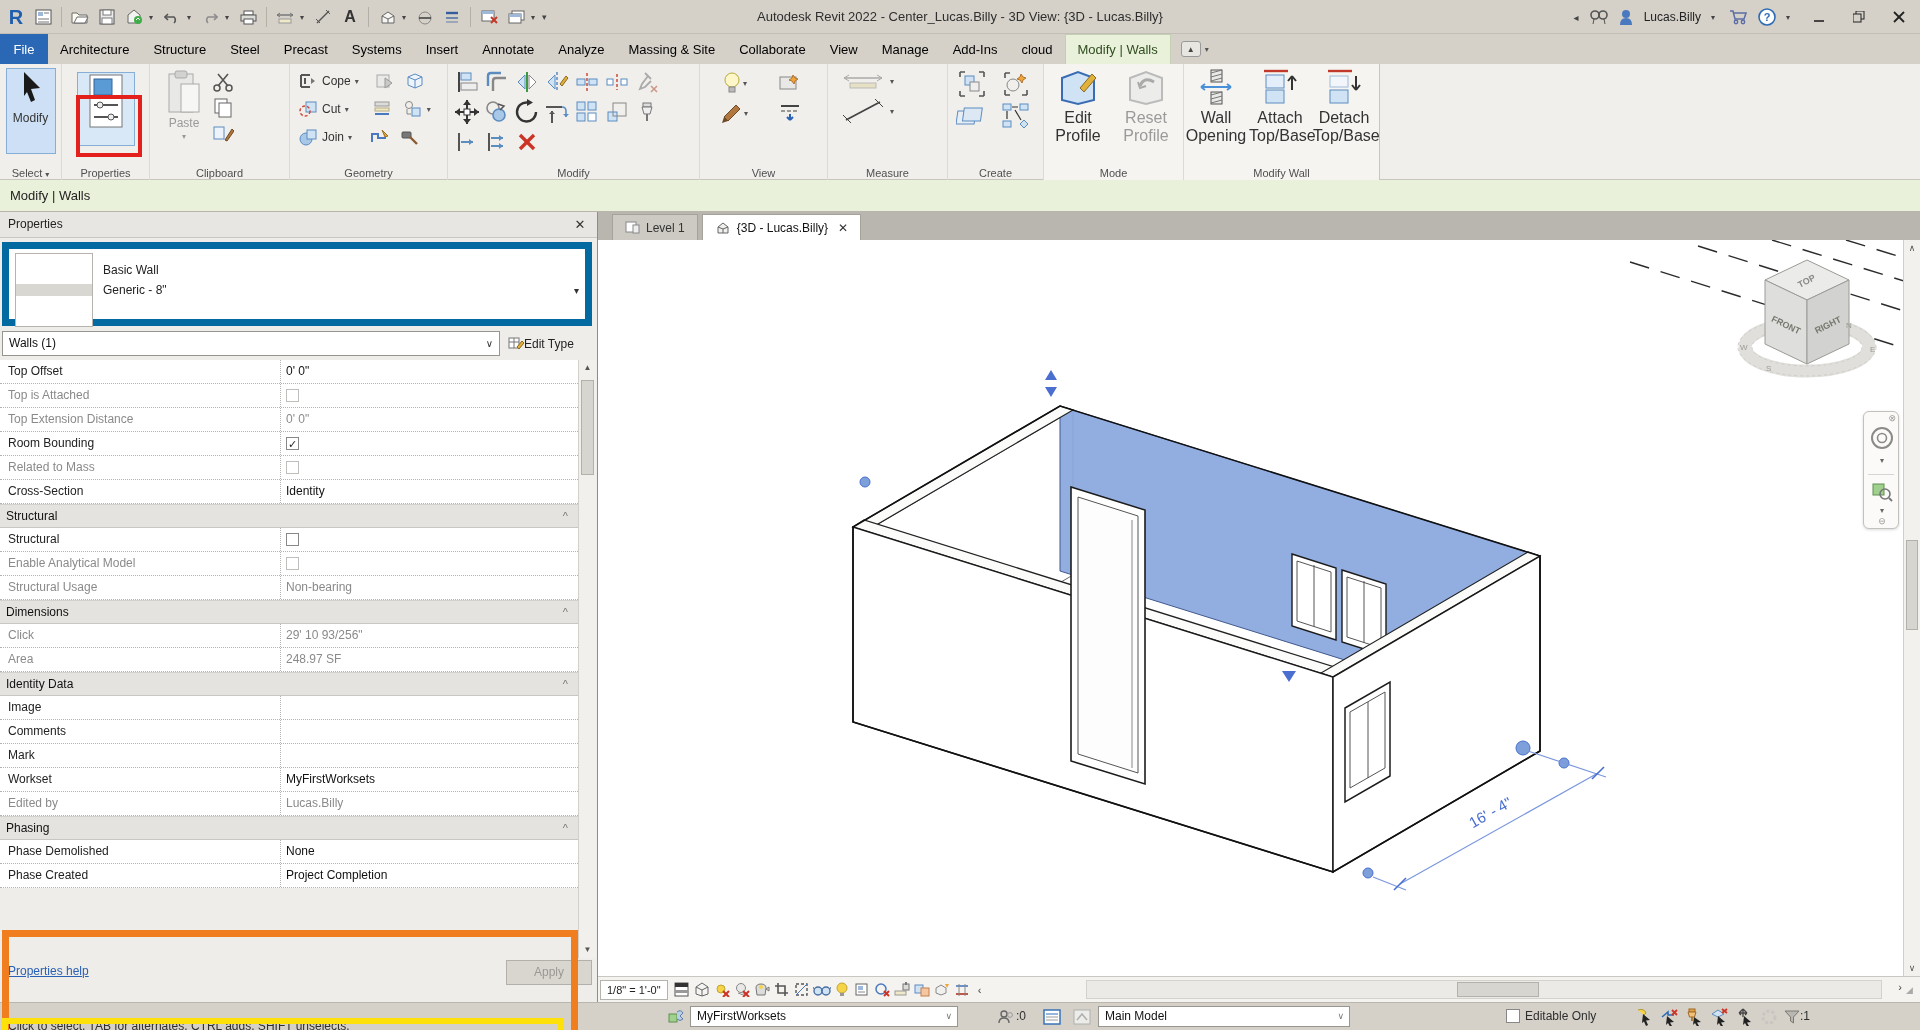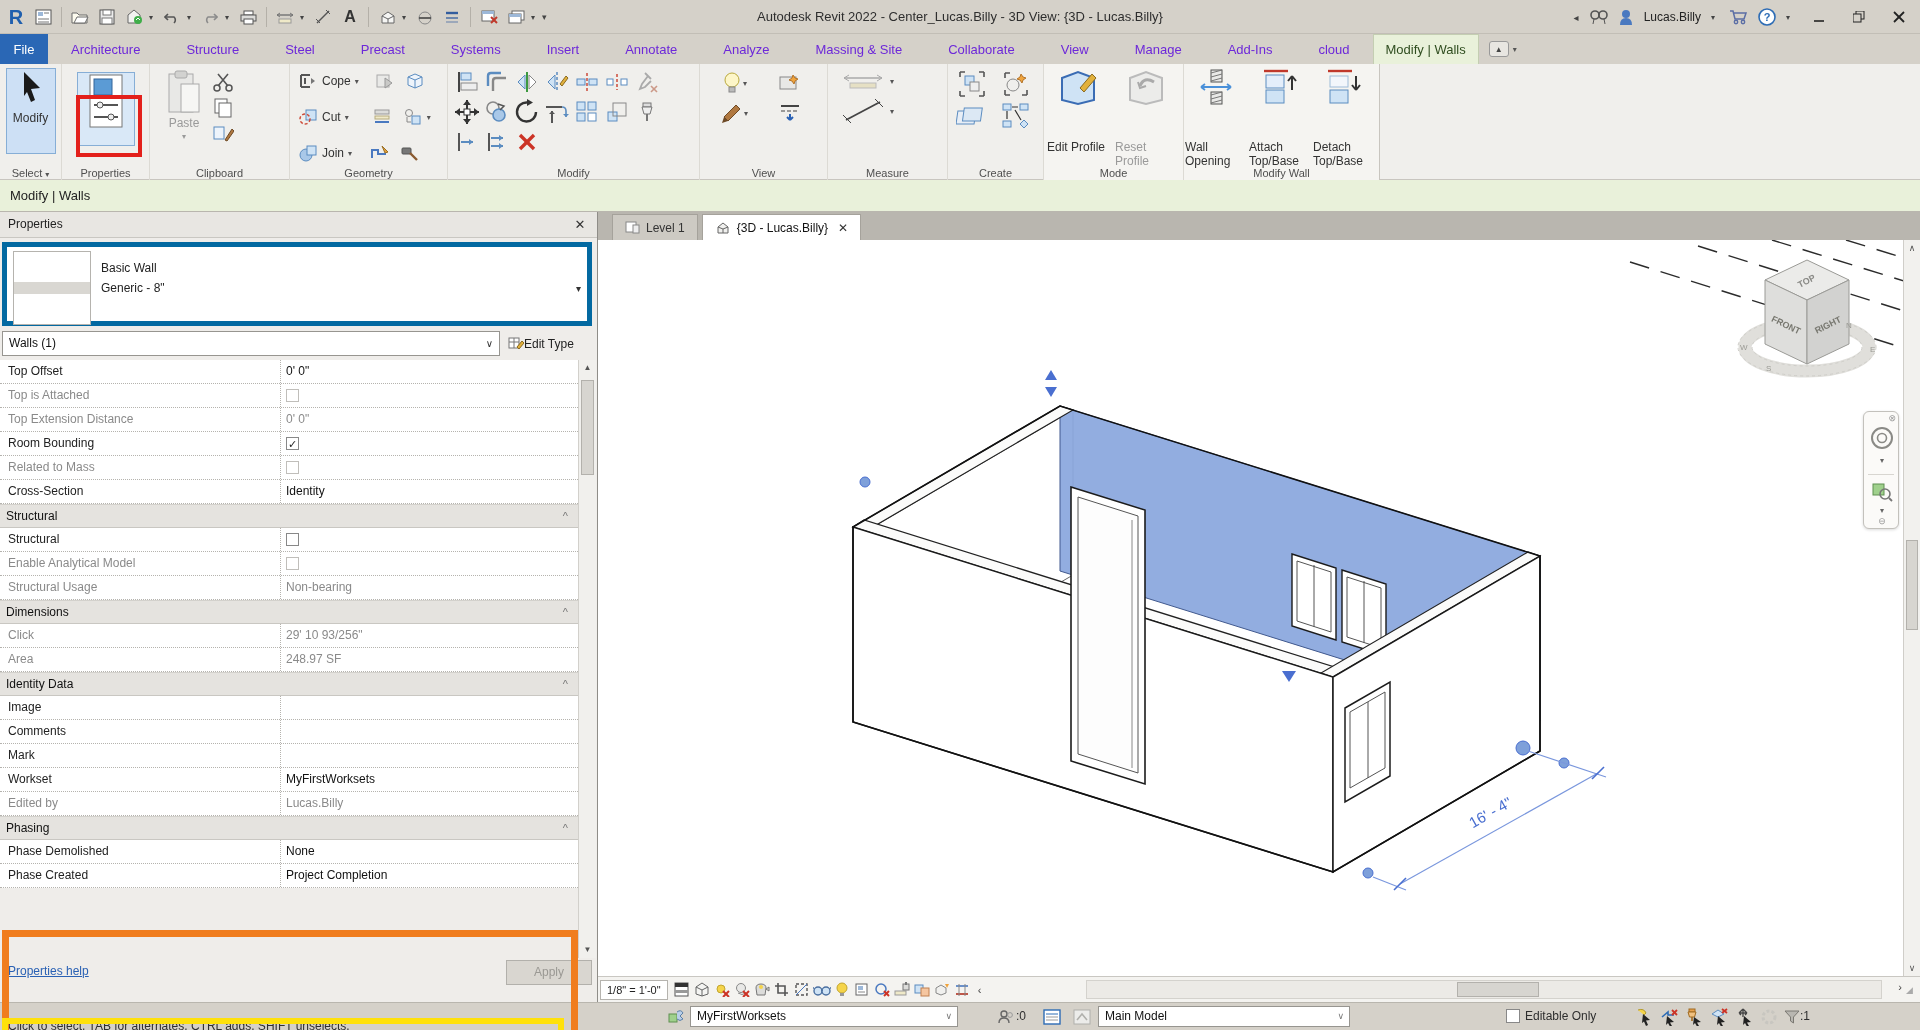--- a/index.html
+++ b/index.html
@@ -14,52 +14,52 @@
   .qsep { width:1px; height:20px; background:#b4b0a8; margin:0 3px; }
   .qdrop { font-size:8px; color:#444; width:8px; }
   #title-text { position:absolute; left:0; top:0; width:100%; height:34px; text-align:center; line-height:34px; font-size:13px; color:#2e2e2e; }
   .tright { position:absolute; right:6px; top:0; height:34px; display:flex; align-items:center; gap:10px; }
   .uname { font-size:12px; color:#222; }
   .winbtn { width:30px; height:24px; display:flex; align-items:center; justify-content:center; color:#333; }
 
   
   #tabrow { position:absolute; left:0; top:34px; width:1920px; height:30px; background:#d5d1c9; display:flex; align-items:flex-end; }
   .ftab { width:48px; height:30px; background:#2a67b5; color:#fff; font-size:13px; display:flex; align-items:center; justify-content:center; }
-  .rtab { padding:0 23px; height:30px; font-size:13px; color:#6d28d9; display:flex; align-items:center; }
+  .rtab { padding:0 12px; height:30px; font-size:13px; color:#000000; display:flex; align-items:center; }
   .ctab { padding:0 12px; height:30px; font-size:13px; color:#2f4d1f; background:#e9f1da; border:1px solid #c4ceb2; border-bottom:none; display:flex; align-items:center; }
   .ribtoggle { margin-left:10px; height:30px; display:flex; align-items:center; gap:4px; color:#444; }
   .ribtoggle .pill { border:1px solid #999; border-radius:3px; padding:0 5px; font-size:8px; background:#e8e6e1; height:16px; display:flex; align-items:center; }
 
   
   #ribbon { position:absolute; left:0; top:64px; width:1920px; height:116px; background:#f0efec; border-bottom:1px solid #c8c5bf; display:flex; }
   .panel { position:relative; height:116px; border-right:1px solid #dcdad4; }
   .plabel2 { position:absolute; bottom:1px; left:0; width:100%; text-align:center; font-size:11px; color:#4f4f4f; }
   .bigbtn { display:flex; flex-direction:column; align-items:center; justify-content:flex-start; gap:2px; font-size:12px; color:#333; }
   .g { color:#9a9a9a !important; }
   .ic { display:inline-flex; align-items:center; justify-content:center; }
   .rowlbl { font-size:12px; color:#333; }
   .dd { font-size:8px; color:#555; }
   .mgrid { display:grid; grid-template-columns:repeat(7,30px); grid-auto-rows:30px; margin:3px 4px; }
   .mgrid .ic { width:30px; height:30px; }
-  .geo-rows { display:flex; flex-direction:column; gap:10px; margin-top:4px; }
+  .geo-rows { display:flex; flex-direction:column; gap:2px; margin-top:4px; }
   .geo-row { display:flex; align-items:center; gap:4px; height:26px; }
-  .twoline { width:62px; font-size:12px; color:#333; line-height:1.15;margin-top:32px; }
+  .twoline { width:62px; text-align:center; font-size:16px; color:#333; line-height:1.15; }
   .modebtn { display:flex; flex-direction:column; align-items:center; gap:3px; padding-top:4px; }
 
   
   #ctxbar { position:absolute; left:0; top:180px; width:1920px; height:32px; background:#e9f1da; border-bottom:1px solid #b9b6ae; font-size:13px; color:#222; line-height:31px; padding-left:10px; }
 
   
   #main { position:absolute; left:0; top:212px; width:1920px; height:790px; }
 
   
   #palette { position:absolute; left:0; top:0; width:598px; height:790px; background:#efedea; border-right:1px solid #8f8d88; }
   #ptitle { position:absolute; left:0; top:0; width:100%; height:26px; background:#e8e6e2; border-bottom:1px solid #c9c7c2; font-size:12px; color:#222; line-height:25px; padding-left:8px; }
   #pclose { position:absolute; right:8px; top:4px; width:18px; height:18px; text-align:center; line-height:18px; color:#333; font-size:13px; }
-  #typesel { position:absolute; left:2px; top:30px; width:590px; height:84px; background:#fff; border:5px solid #0369a1; }
+  #typesel { position:absolute; left:2px; top:30px; width:590px; height:84px; background:#fff; border:7px solid #0369a1; }
   #typesel .prev { position:absolute; left:6px; top:4px; width:78px; height:74px; border:1px solid #b5b3ae; background:linear-gradient(#fff 0 42%, #d9d7d2 42% 58%, #fff 58% 100%); }
   #typesel .tn { position:absolute; left:94px; top:14px; font-size:12px; color:#222; }
   #typesel .td { position:absolute; left:94px; top:34px; font-size:12px; color:#222; }
   #typesel .ddv { position:absolute; right:6px; top:36px; font-size:10px; color:#333; }
   #selrow { position:absolute; left:2px; top:118px; width:594px; height:28px; }
   #wcombo { position:absolute; left:0; top:1px; width:498px; height:25px; background:#fff; border:1px solid #979590; font-size:12px; color:#111; line-height:23px; padding-left:6px; }
   #wcombo .ddv { position:absolute; right:6px; top:0; font-size:10px; color:#333; }
   #edittype { position:absolute; left:506px; top:1px; width:88px; height:25px; font-size:12px; color:#222; display:flex; align-items:center; gap:0; }
   #pgrid { position:absolute; left:0; top:148px; width:578px; }
   .pr { position:relative; height:24px; border-bottom:1px dotted #b5b3ae; background:#fff; display:flex; }

